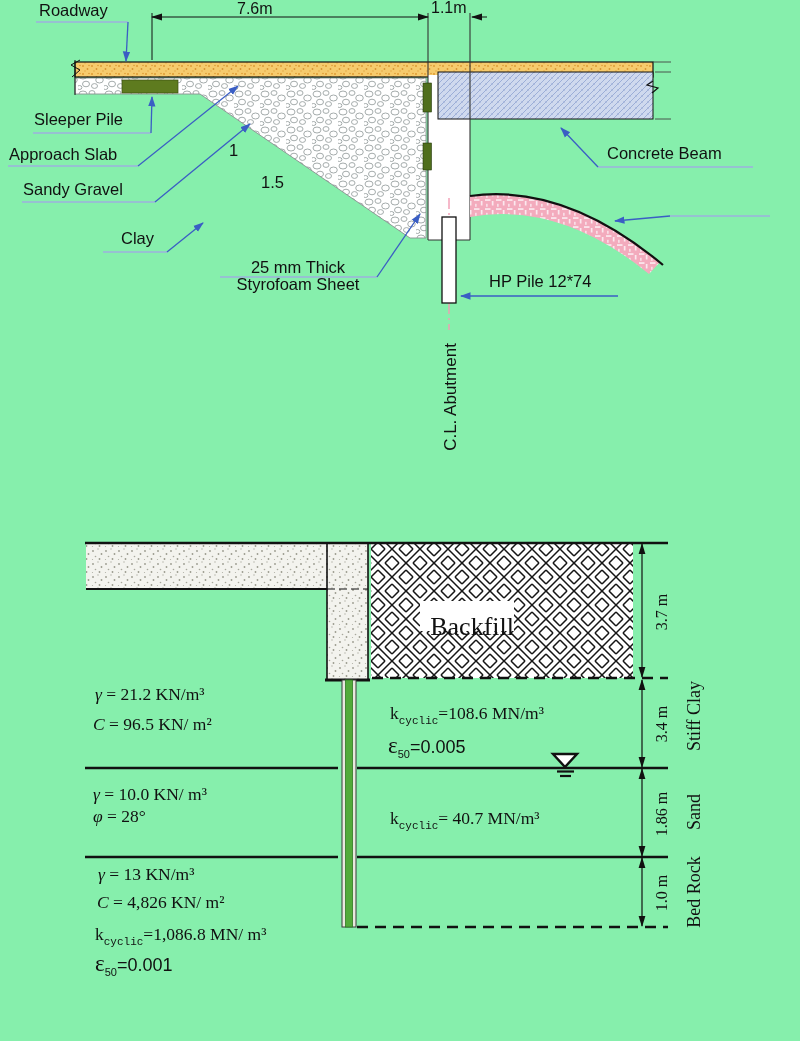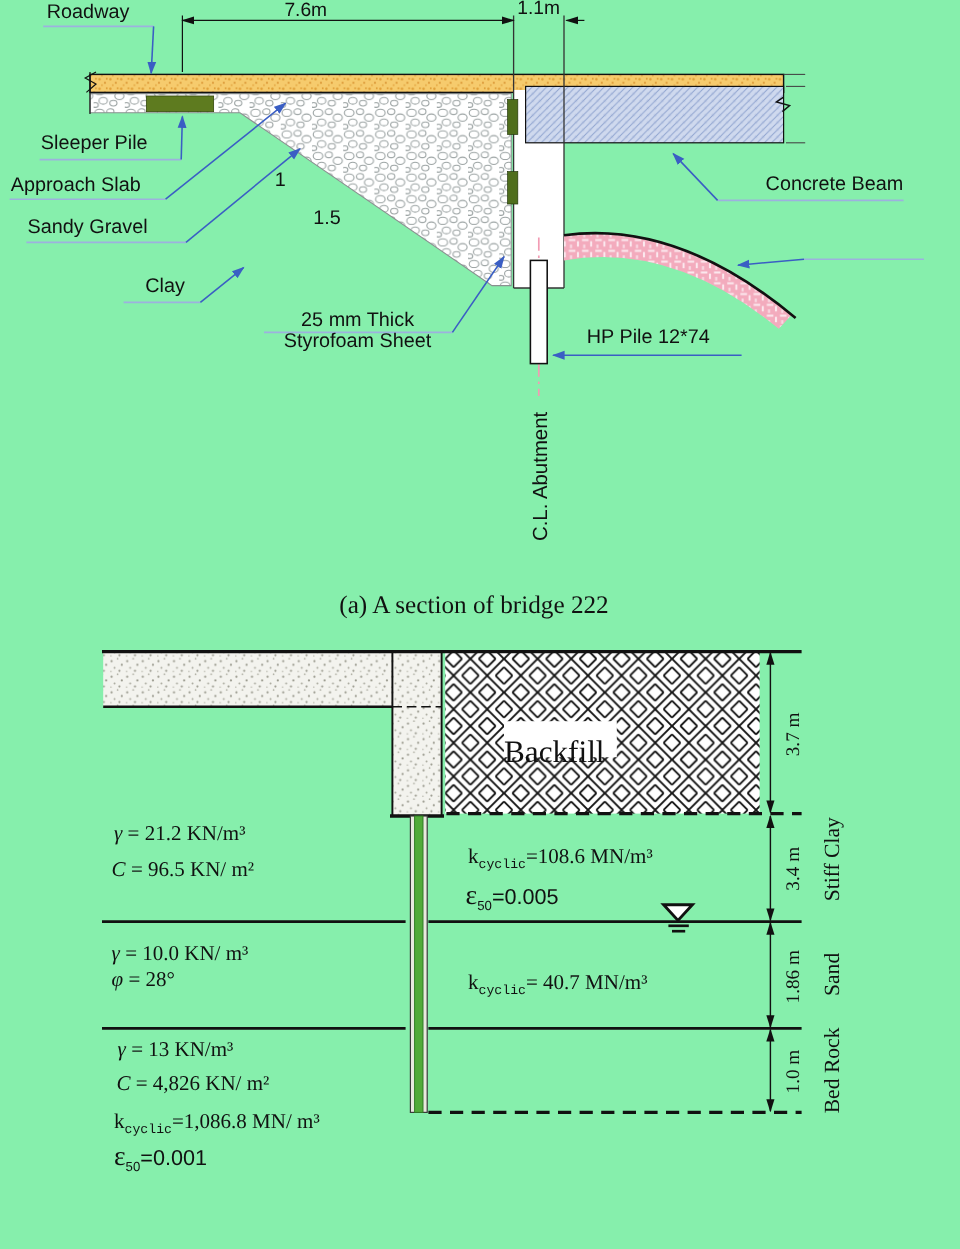--- a/index.html
+++ b/index.html
@@ -136,24 +136,23 @@
   <div class="lab" style="left:121px;top:230px">Clay</div>
   <div class="lab" style="left:229px;top:142px">1</div>
   <div class="lab" style="left:261px;top:174px">1.5</div>
   <div class="lab dimtxt" style="left:237px;top:1px">7.6m</div>
   <div class="lab dimtxt" style="left:431px;top:0px">1.1m</div>
   <div class="lab ctr" style="left:222px;top:259px;width:152px">
     <span>25 mm Thick</span><br>
     <span>Styrofoam Sheet</span>
   </div>
   <div class="lab" style="left:489px;top:273px">HP Pile 12*74</div>
-  <div class="lab" style="left:638px;top:145px">Concrete Beam</div>
+  <div class="lab" style="left:607px;top:145px">Concrete Beam</div>
   <div class="vrot" style="left:451px;top:397px;font-size:17px">C.L. Abutment</div>
 
-  <div class="cap" style="top:492px;font-size:21px">(a) A section of bridge 222</div>
 
   <svg style="top:535px" width="800" height="470" viewBox="0 0 800 470">
     <defs>
       <pattern id="concPat" width="13" height="13" patternUnits="userSpaceOnUse">
         <rect width="13" height="13" fill="#f3f3ee"></rect>
         <circle cx="2" cy="3" r="0.9" fill="#9a9a8e"></circle>
         <circle cx="7" cy="1" r="0.7" fill="#b0b0a4"></circle>
         <circle cx="10.5" cy="6" r="0.9" fill="#9a9a8e"></circle>
         <circle cx="4.5" cy="8.5" r="0.8" fill="#a8a89c"></circle>
         <circle cx="8.5" cy="11" r="0.9" fill="#9a9a8e"></circle>
@@ -208,21 +207,21 @@
     </g>
 
     <g stroke="#111" stroke-width="1.2">
       <line x1="642" y1="9" x2="642" y2="142" marker-start="url(#dimBs)" marker-end="url(#dimB)"></line>
       <line x1="642" y1="145" x2="642" y2="232" marker-start="url(#dimBs)" marker-end="url(#dimB)"></line>
       <line x1="642" y1="234" x2="642" y2="321" marker-start="url(#dimBs)" marker-end="url(#dimB)"></line>
       <line x1="642" y1="323" x2="642" y2="391" marker-start="url(#dimBs)" marker-end="url(#dimB)"></line>
     </g>
   </svg>
 
-  <div class="prop" style="left:420px;top:612px;width:94px;text-align:left;font-size:26px">Backfill</div>
+  <div class="prop" style="left:420px;top:612px;width:94px;text-align:right;font-size:26px">Backfill</div>
 
   <div class="prop" style="left:95px;top:684px"><span class="sym">γ</span><span> = 21.2 KN/m³</span></div>
   <div class="prop" style="left:93px;top:714px"><span class="sym">C</span><span> = 96.5 KN/ m²</span></div>
   <div class="prop kline" style="left:390px;top:703px"><span>k</span><sub>cyclic</sub><span>=108.6 MN/m³</span></div>
   <div class="prop epsline" style="left:388px;top:733px"><span class="eps">ε</span><sub>50</sub><span>=0.005</span></div>
 
   <div class="prop" style="left:93px;top:784px"><span class="sym">γ</span><span> = 10.0 KN/ m³</span></div>
   <div class="prop" style="left:93px;top:806px"><span class="sym">φ</span><span> = 28°</span></div>
   <div class="prop kline" style="left:390px;top:808px"><span>k</span><sub>cyclic</sub><span>= 40.7 MN/m³</span></div>
 

